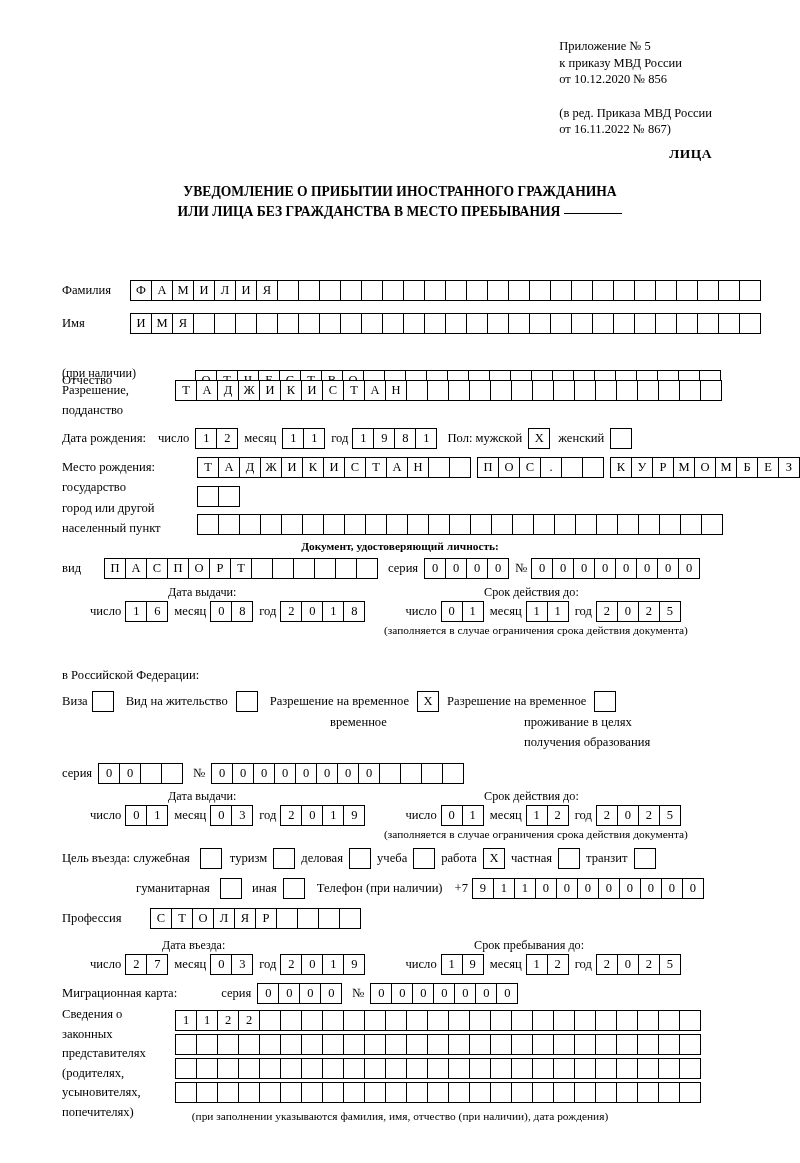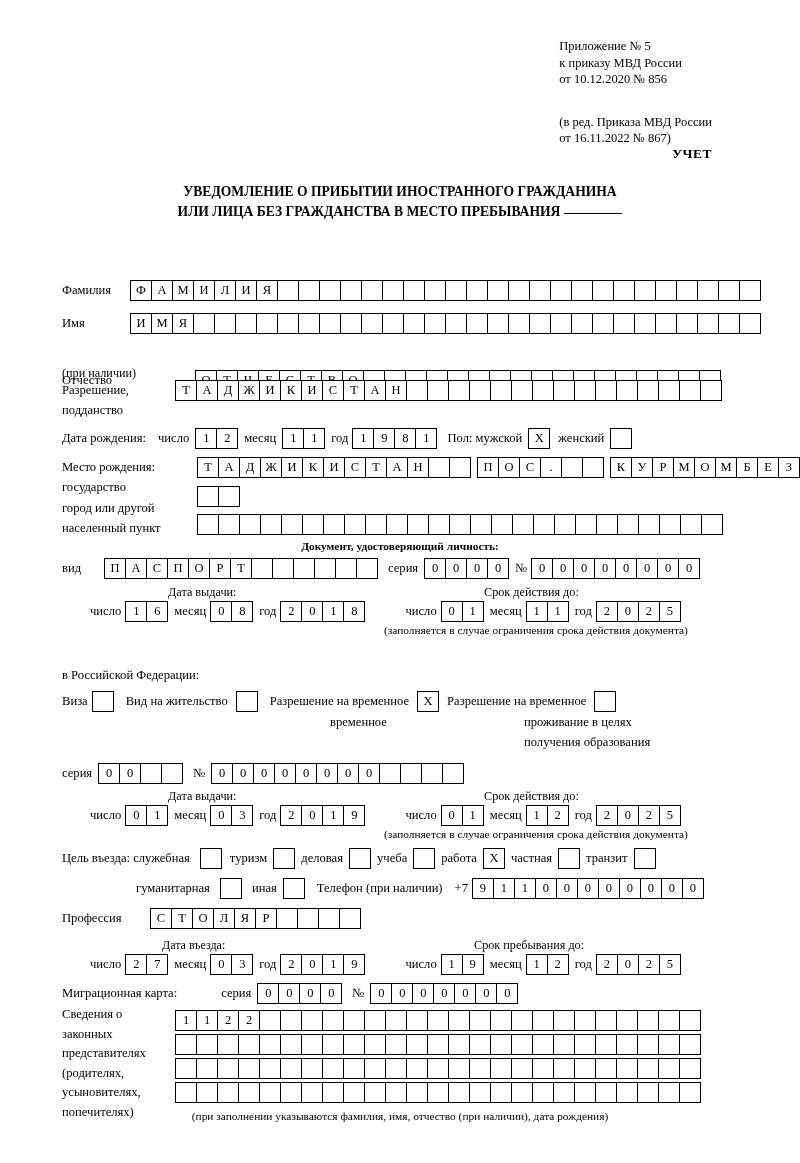--- a/index.html
+++ b/index.html
@@ -25,21 +25,21 @@
 
   
   .hdr {
     position: absolute;
     right: 88px;
     top: 38px;
     font-size: 12.5px;
     line-height: 1.32;
     text-align: left;
   }
-  .hdr .blk2 { margin-top: 26px; }
+  .hdr .blk2 { margin-top: 17px; }
   .forma {
     position: absolute;
     right: 88px;
     top: 146px;
     font-size: 13.5px;
     font-weight: bold;
     letter-spacing: .5px;
   }
 
   .title {
@@ -119,21 +119,21 @@
 
 <div class="page">
 
   <div class="hdr">
     <div>Приложение № 5</div>
     <div>к приказу МВД России</div>
     <div>от 10.12.2020 № 856</div>
     <div class="blk2">(в ред. Приказа МВД России</div>
     <div>от 16.11.2022 № 867)</div>
   </div>
-  <div class="forma">УЧЕТ</div>
+  <div class="forma">ЛИЦА</div>
 
   <div class="title">
     <div>УВЕДОМЛЕНИЕ О ПРИБЫТИИ ИНОСТРАННОГО ГРАЖДАНИНА</div>
     <div class="l2"><span>ИЛИ ЛИЦА БЕЗ ГРАЖДАНСТВА В МЕСТО ПРЕБЫВАНИЯ</span><span class="rule"></span></div>
   </div>
 
 
   <div class="row" style="left:62px; top:280px;">
     <span class="lbl" style="width:68px;">Фамилия</span>
     <span class="cells">

